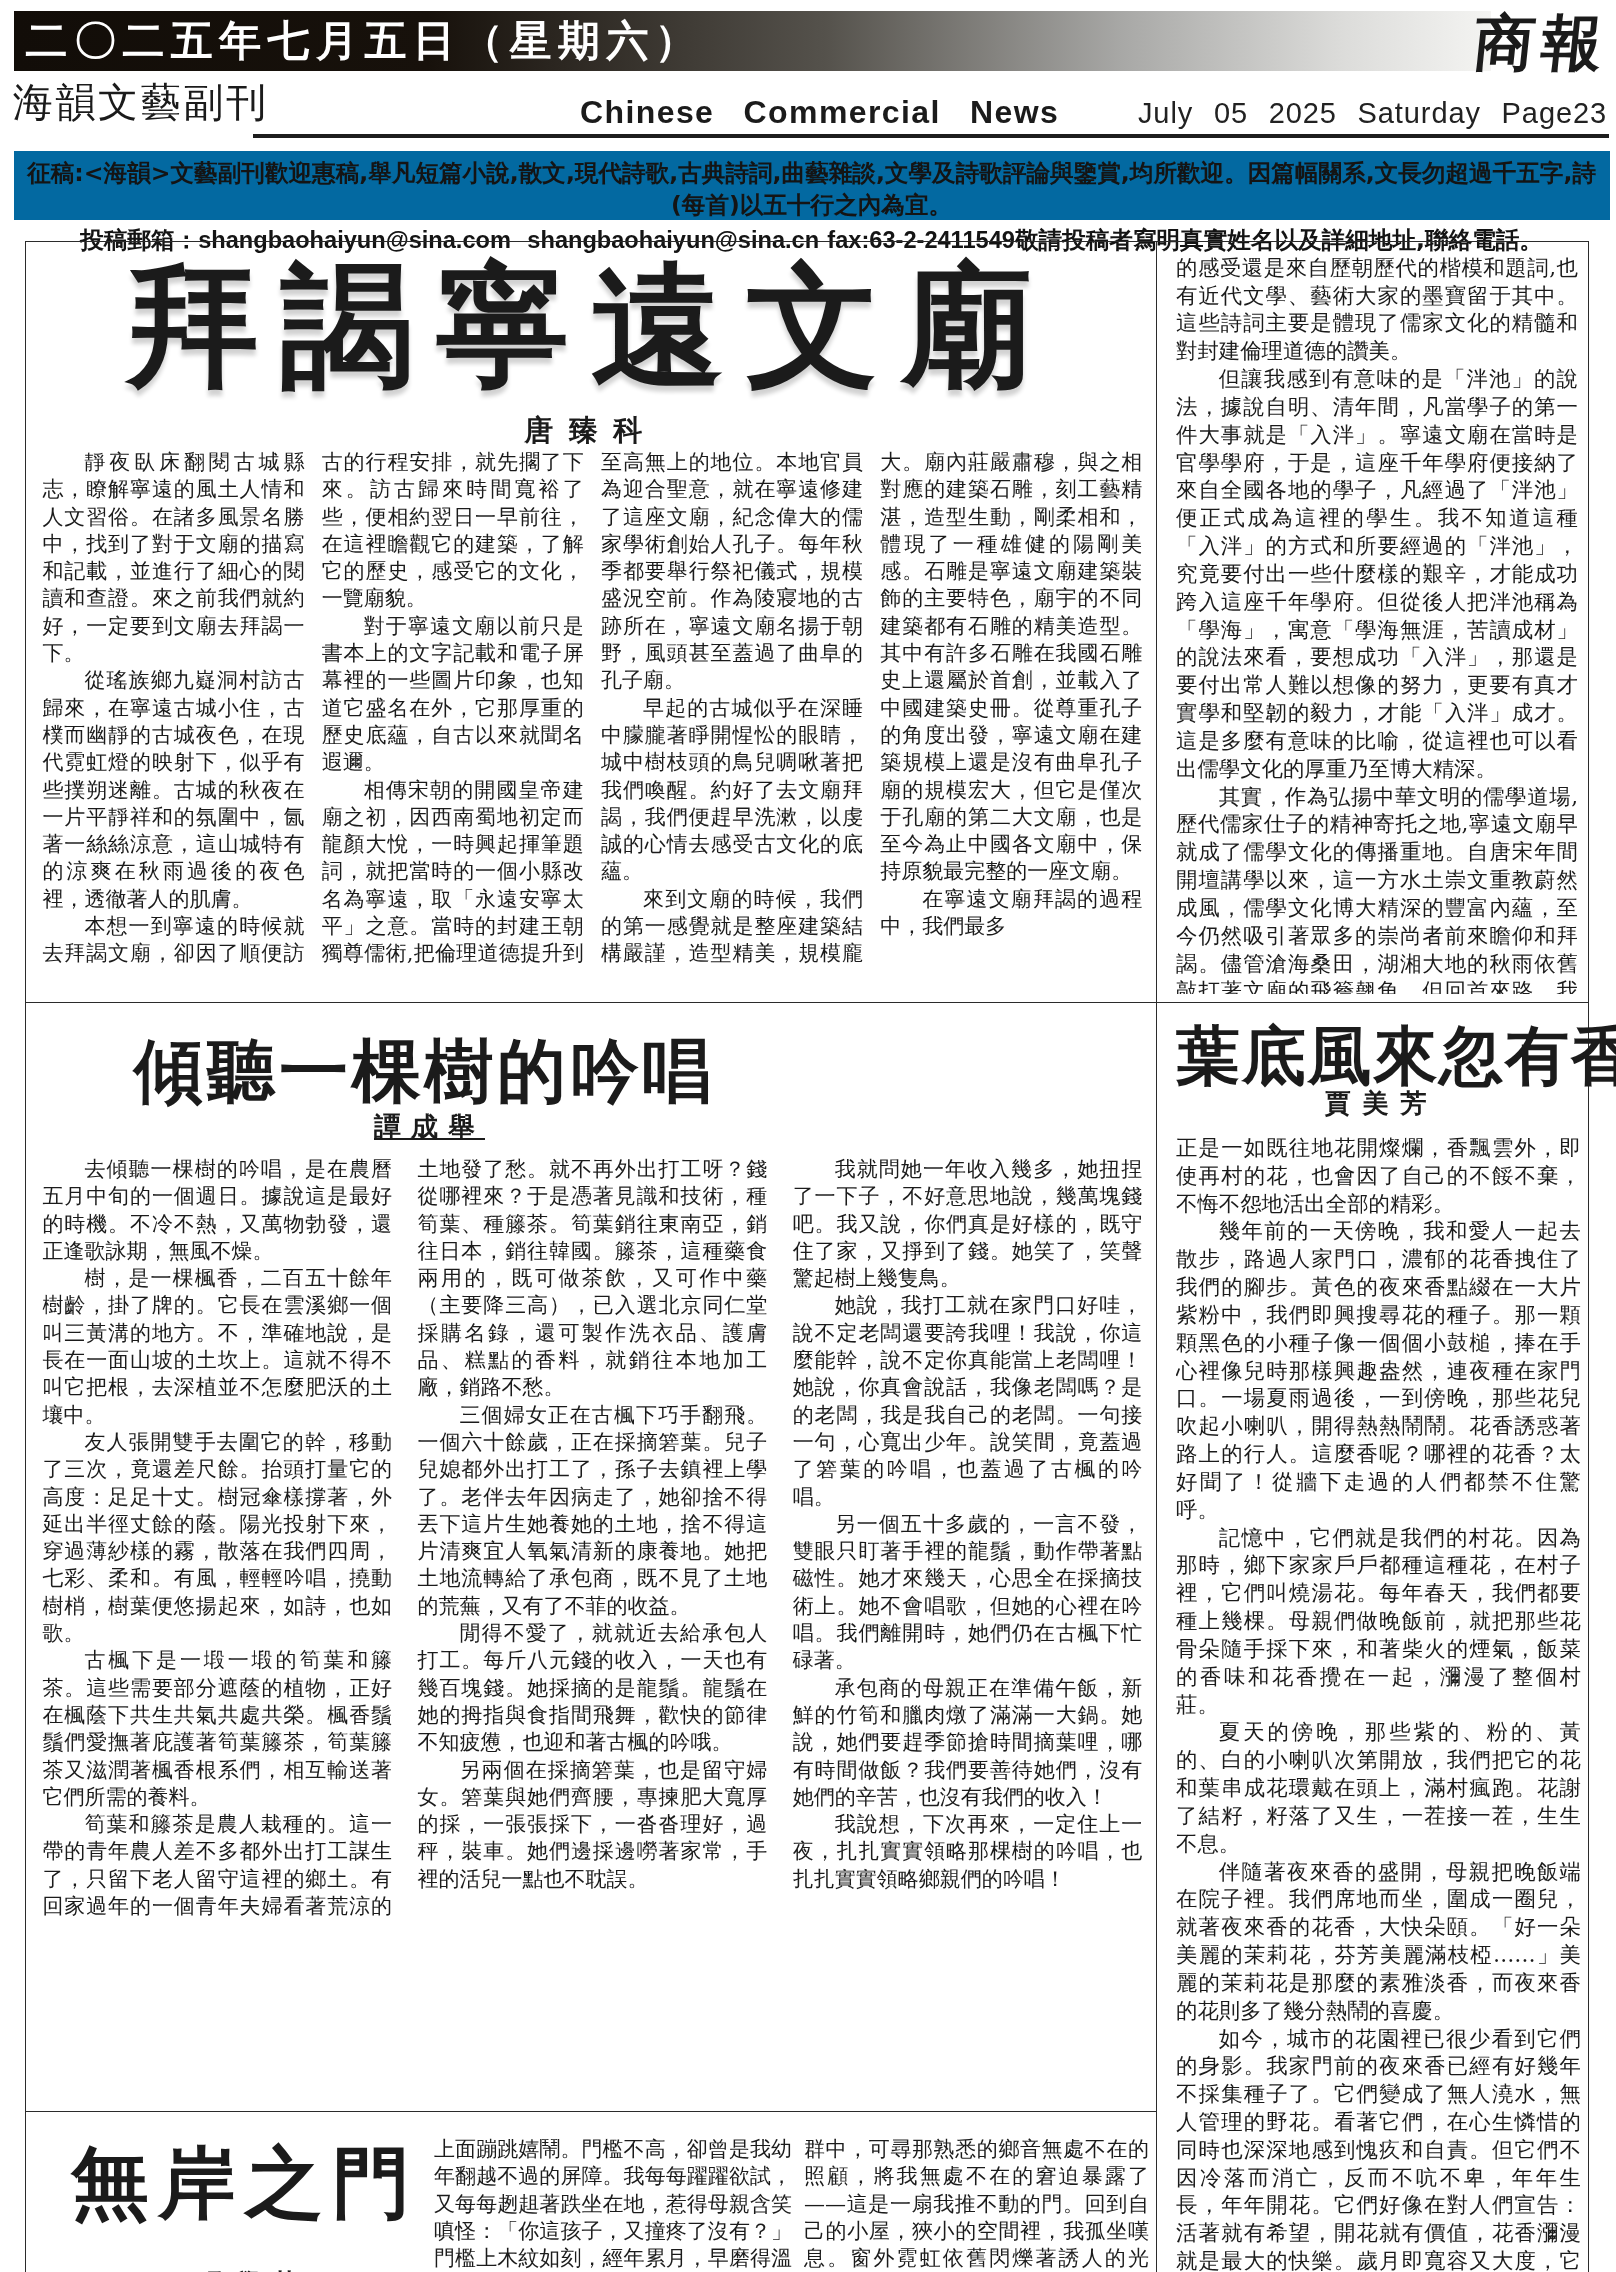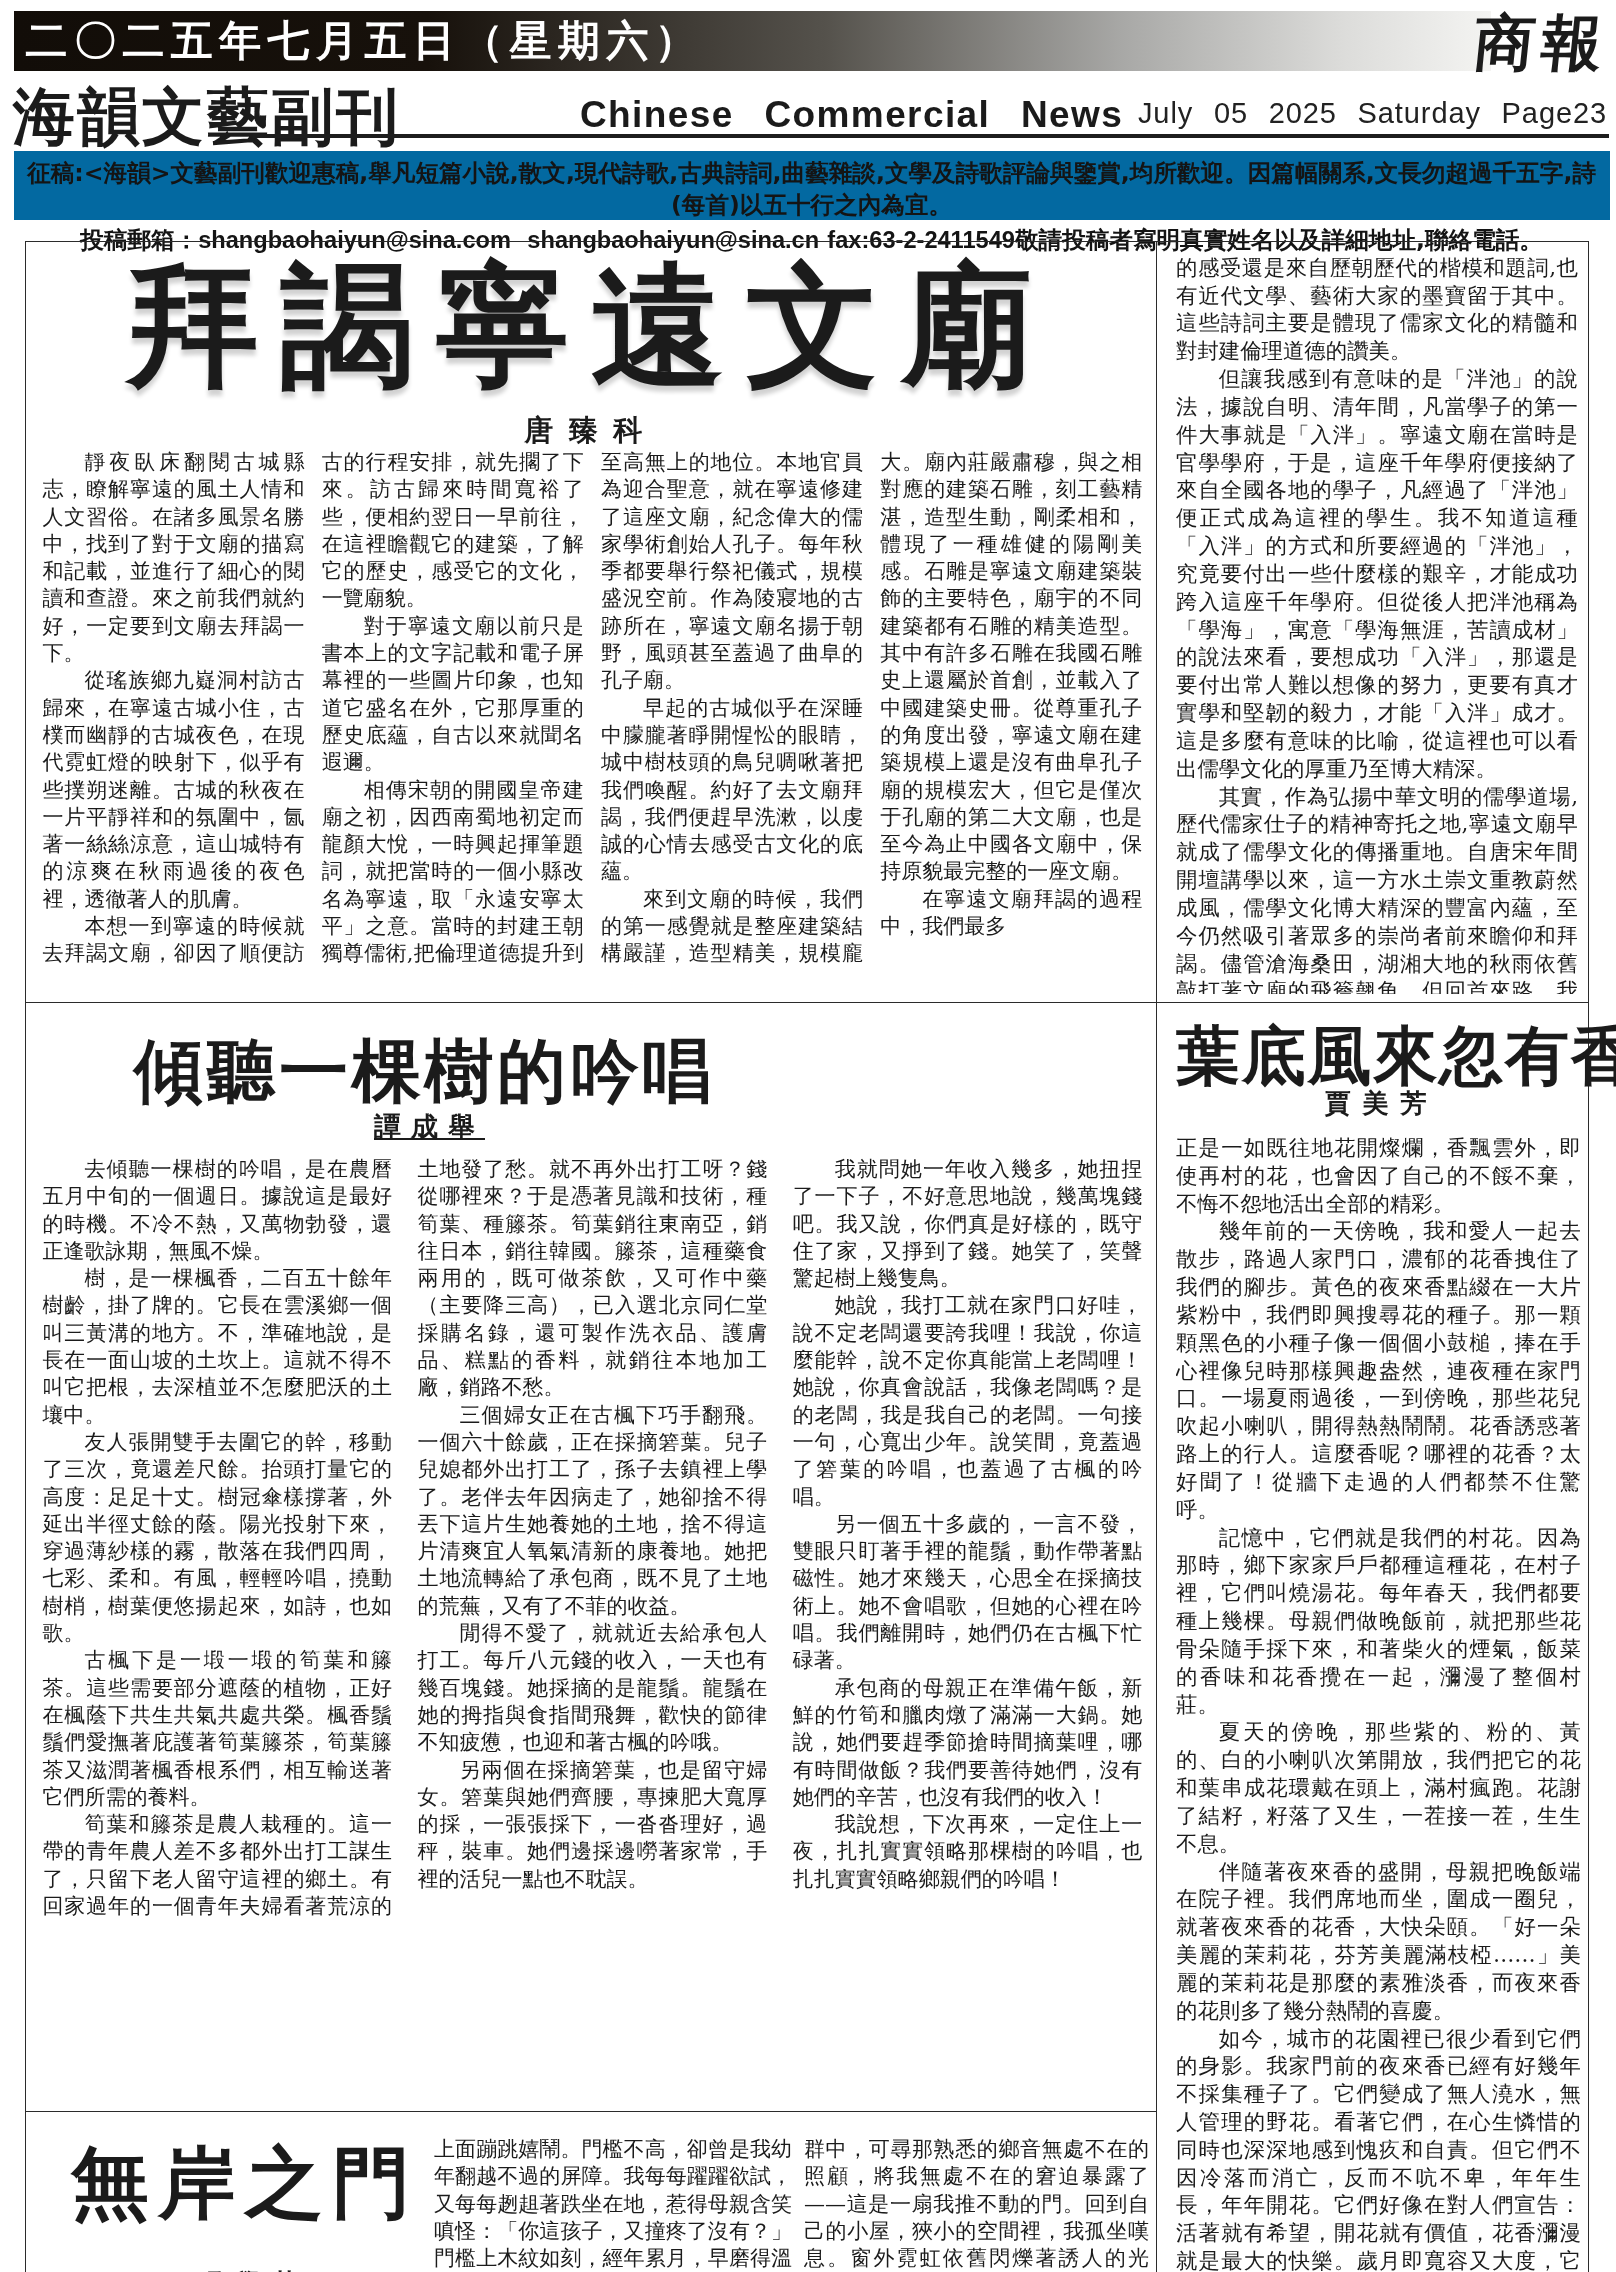--- a/index.html
+++ b/index.html
@@ -7,23 +7,23 @@
         color:#1b1b1b;font-family:"DejaVu Serif",serif;}
   
   .date-bar{position:absolute;left:13.6px;top:11px;width:1477px;height:60px;
     background:linear-gradient(90deg,#120d08 0%,#17110b 28%,#55524c 55%,#a8a8a6 75%,#dcdcda 90%,#f4f4f2 100%);
     display:flex;align-items:center;}
   .date-bar-text{color:#fff;font-family:"DejaVu Sans",sans-serif;font-weight:bold;
     font-size:42px;letter-spacing:6.4px;padding-left:12px;white-space:nowrap;}
   .masthead-cn{position:absolute;right:8.2px;top:2.7px;font-family:"DejaVu Serif",serif;
     font-weight:900;font-size:61px;letter-spacing:6.4px;transform:skewX(-6deg);}
   .section-title{position:absolute;left:12.7px;top:75px;font-family:"DejaVu Sans",sans-serif;
-    font-weight:700;font-size:62px;letter-spacing:2.7px;}
+    font-weight:400;font-size:40px;letter-spacing:2.7px;}
   .paper-en{position:absolute;left:580px;top:94px;font-family:"Liberation Sans",sans-serif;
-    font-weight:bold;font-size:37px;letter-spacing:1.4px;word-spacing:19px;white-space:nowrap;}
+    font-weight:bold;font-size:32px;letter-spacing:1.4px;word-spacing:19px;white-space:nowrap;}
   .date-en{position:absolute;right:10px;top:97px;font-family:"Liberation Sans",sans-serif;
     font-size:29px;letter-spacing:0.9px;word-spacing:11.8px;color:#222;white-space:nowrap;}
   .header-rule{position:absolute;left:253px;top:134px;width:1356px;height:3.6px;background:#1d1d1d;}
   
   .notice{position:absolute;left:13.6px;top:151px;width:1596px;height:69px;background:#0369a1;
     text-align:center;font-family:"DejaVu Sans",sans-serif;font-weight:bold;color:#141414;}
   .notice .l1{font-size:23.6px;margin-top:5.5px;}
   .notice .l2{font-size:23.6px;margin-top:3.6px;}
   .latin{font-family:"Liberation Sans",sans-serif;font-weight:bold;}
   

